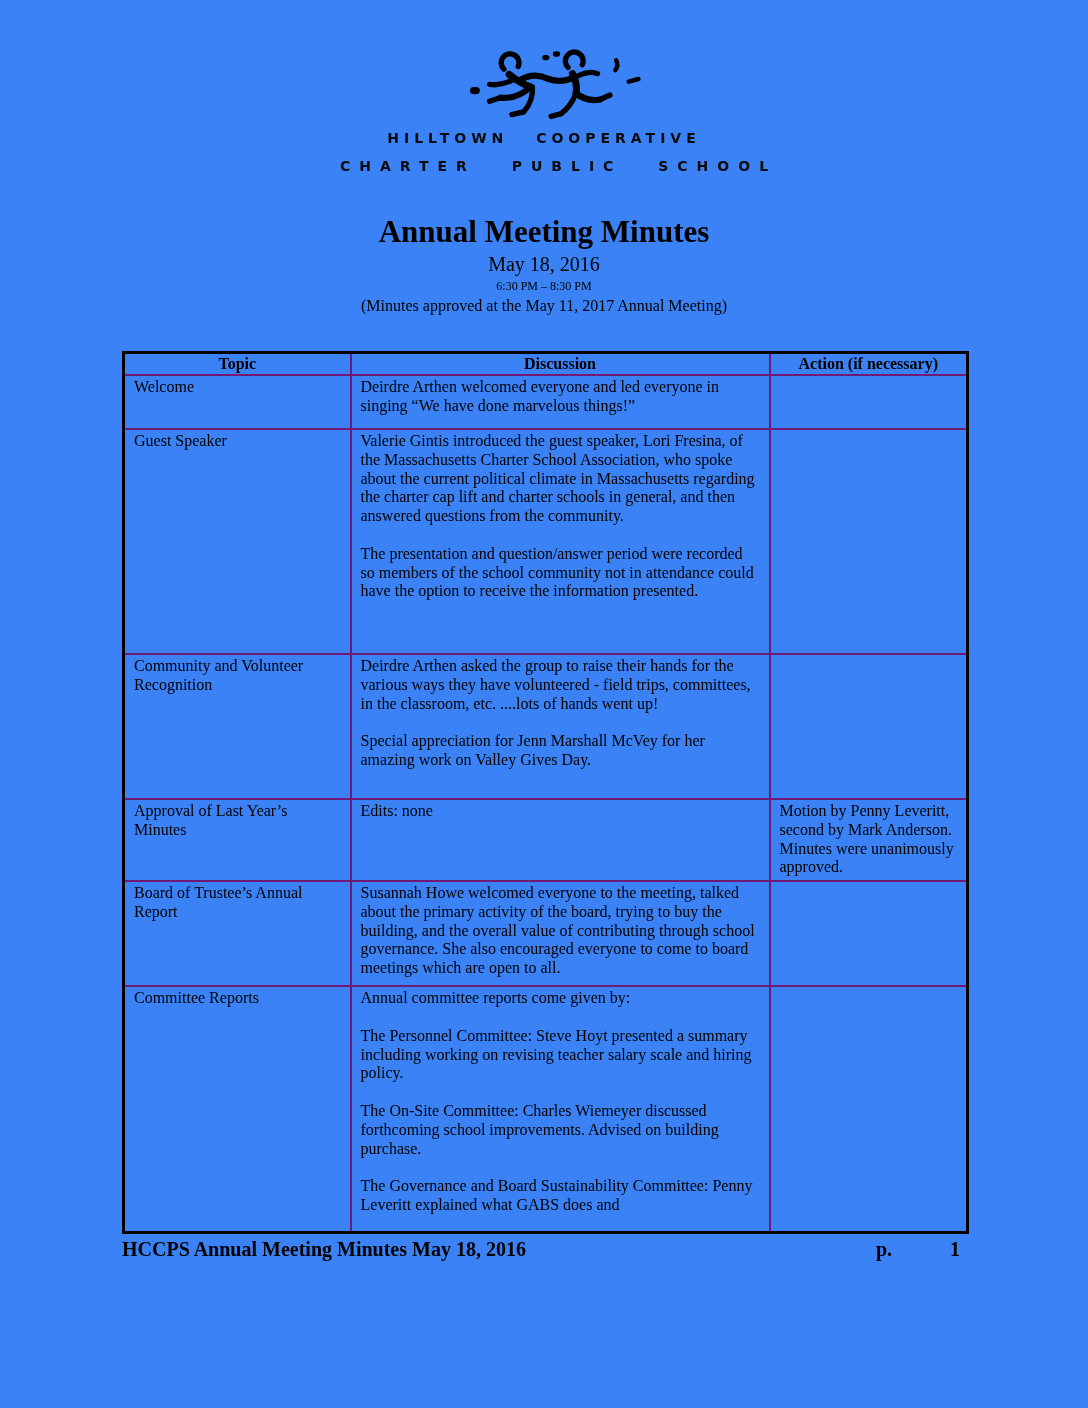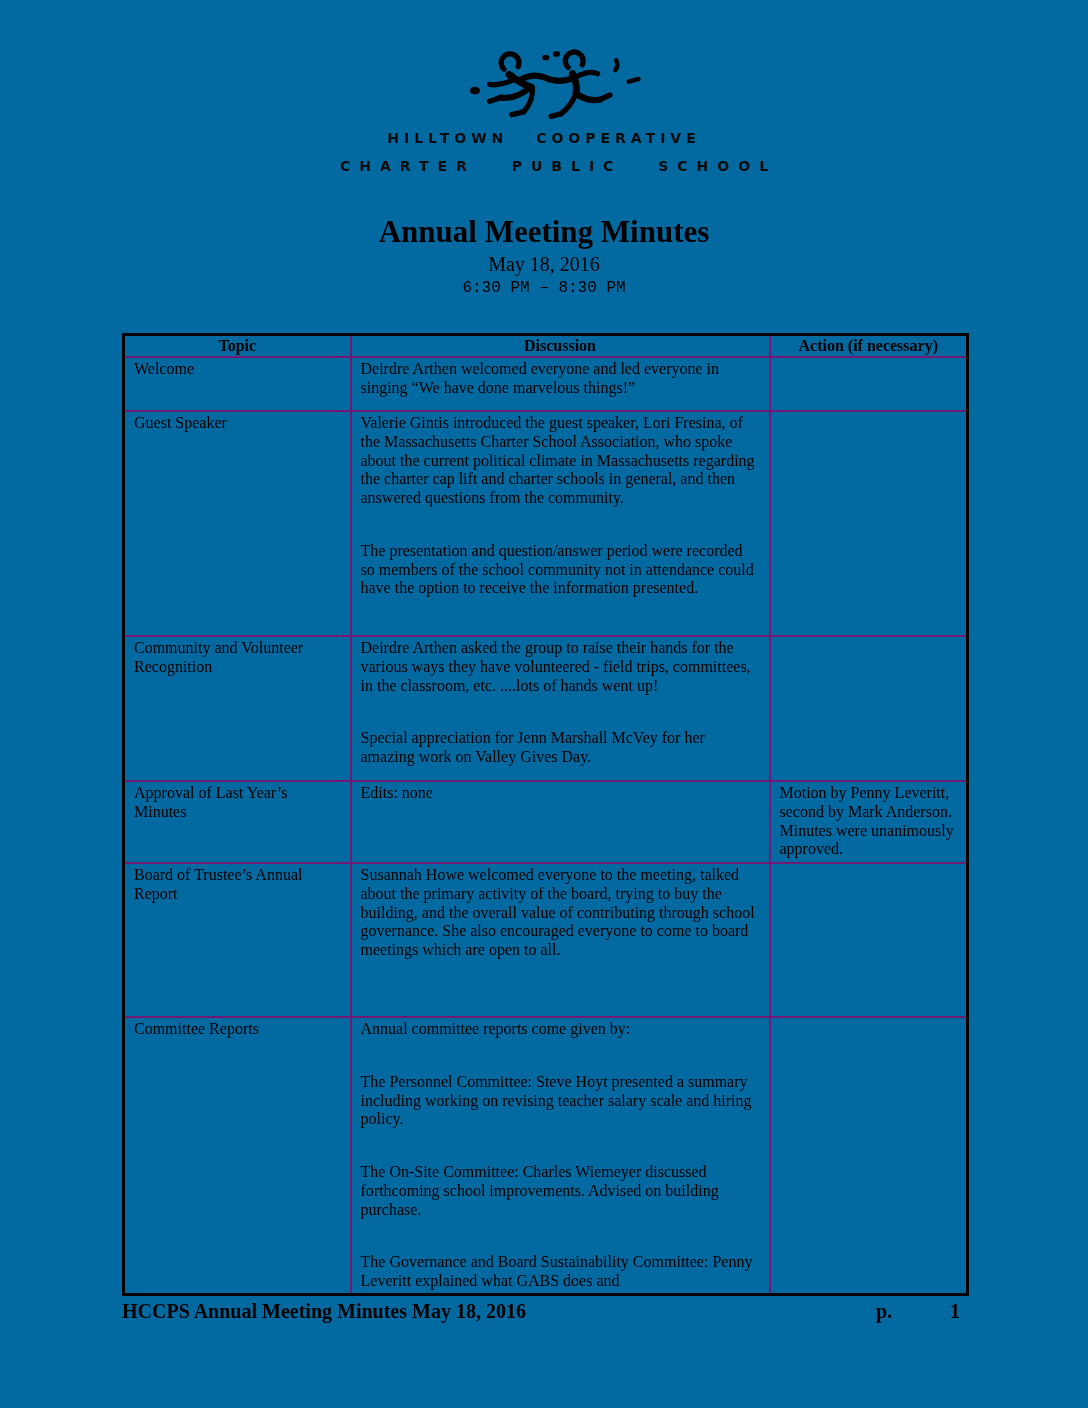--- a/index.html
+++ b/index.html
@@ -4,35 +4,35 @@
 <style>
   * { margin: 0; padding: 0; box-sizing: border-box; }
   html, body { background: #ffffff; }
   body {
     width: 1088px; height: 1408px;
     font-family: "Liberation Serif", serif;
     color: #000;
     position: relative;
     overflow: hidden;
   }
-  .page { width: 1088px; height: 1408px; background: #0369a1; }
+  .page { width: 1088px; height: 1408px; background: #3b82f6; }
   .content { width: 844px; margin: 0 auto; }
 
   
   .logo-block { text-align: center; padding-top: 46px; }
   .logo-figures { display: block; margin: 0 auto 2px auto; }
   .logo-line { font-family: "DejaVu Sans", sans-serif; font-weight: bold; color: #0b0b0b; }
   .logo-line1 { font-size: 14px; letter-spacing: 5px; word-spacing: 18px; margin-top: 2px; }
   .logo-line2 { font-size: 14px; letter-spacing: 9px; word-spacing: 22px; margin-top: 12px; padding-left: 29px; }
 
   
   .doc-header { text-align: center; margin-top: 40px; }
   .doc-title { font-size: 31px; font-weight: bold; line-height: 1.15; }
   .doc-date { font-size: 20px; margin-top: 3px; }
-  .doc-time { font-size: 16px; margin-top: 3px; font-family: Liberation Mono, monospace; }
+  .doc-time { font-size: 12px; margin-top: 3px; }
   .doc-note { font-size: 16px; margin-top: 3px; }
 
   
   table.minutes {
     border-collapse: collapse;
     table-layout: fixed;
     width: 844px;
     margin-top: 36px;
     border: 3px solid #000;
   }
@@ -46,21 +46,21 @@
     line-height: 18.7px;
   }
   table.minutes th {
     font-weight: bold;
     text-align: center;
     padding: 1px 4px;
     height: 22px;
   }
   table.minutes td { padding: 2px 8px 2px 9px; }
   table.minutes td p { margin: 0; }
-  table.minutes td p + p { margin-top: 34px; }
+  table.minutes td p + p { margin-top: 19px; }
   table.minutes td p:empty { height: 18.7px; }
 
   
   .footer {
     width: 844px; margin: 4px auto 0 auto;
     display: flex; align-items: flex-start;
     font-size: 20px;
     font-weight: bold;
   }
   .footer .pg { margin-left: auto; display: flex; gap: 58px; padding-right: 6px; }
@@ -98,20 +98,21 @@
       <path d="M 210 40 l 11 -3" stroke-width="5"></path>
     </svg>
     <div class="logo-line logo-line1">HILLTOWN COOPERATIVE</div>
     <div class="logo-line logo-line2">CHARTER PUBLIC SCHOOL</div>
   </div>
 
   <div class="doc-header">
     <div class="doc-title">Annual Meeting Minutes</div>
     <div class="doc-date">May 18, 2016</div>
     <div class="doc-time">6:30 PM – 8:30 PM</div>
+    <div class="doc-note">(Minutes approved at the May 11, 2017 Annual Meeting)</div>
   </div>
 
   <div class="content">
     <table class="minutes">
       <colgroup>
         <col class="col-topic">
           <col class="col-disc">
           <col class="col-action">
       </colgroup>
       <thead>
@@ -155,21 +156,21 @@
             <td>
               <p>Approval of Last Year’s Minutes</p>
             </td>
             <td>
               <p>Edits: none</p>
             </td>
             <td>
               <p>Motion by Penny Leveritt, second by Mark Anderson. Minutes were unanimously approved.</p>
             </td>
           </tr>
-          <tr style="height: 154px;">
+          <tr style="height: 105px;">
             <td>
               <p>Board of Trustee’s Annual Report</p>
             </td>
             <td>
               <p>Susannah Howe welcomed everyone to the meeting, talked about the primary activity of the board, trying to buy the building, and the overall value of contributing through school governance. She also encouraged everyone to come to board meetings which are open to all.</p>
             </td>
             <td></td>
           </tr>
           <tr style="height: 246px;">
             <td>

